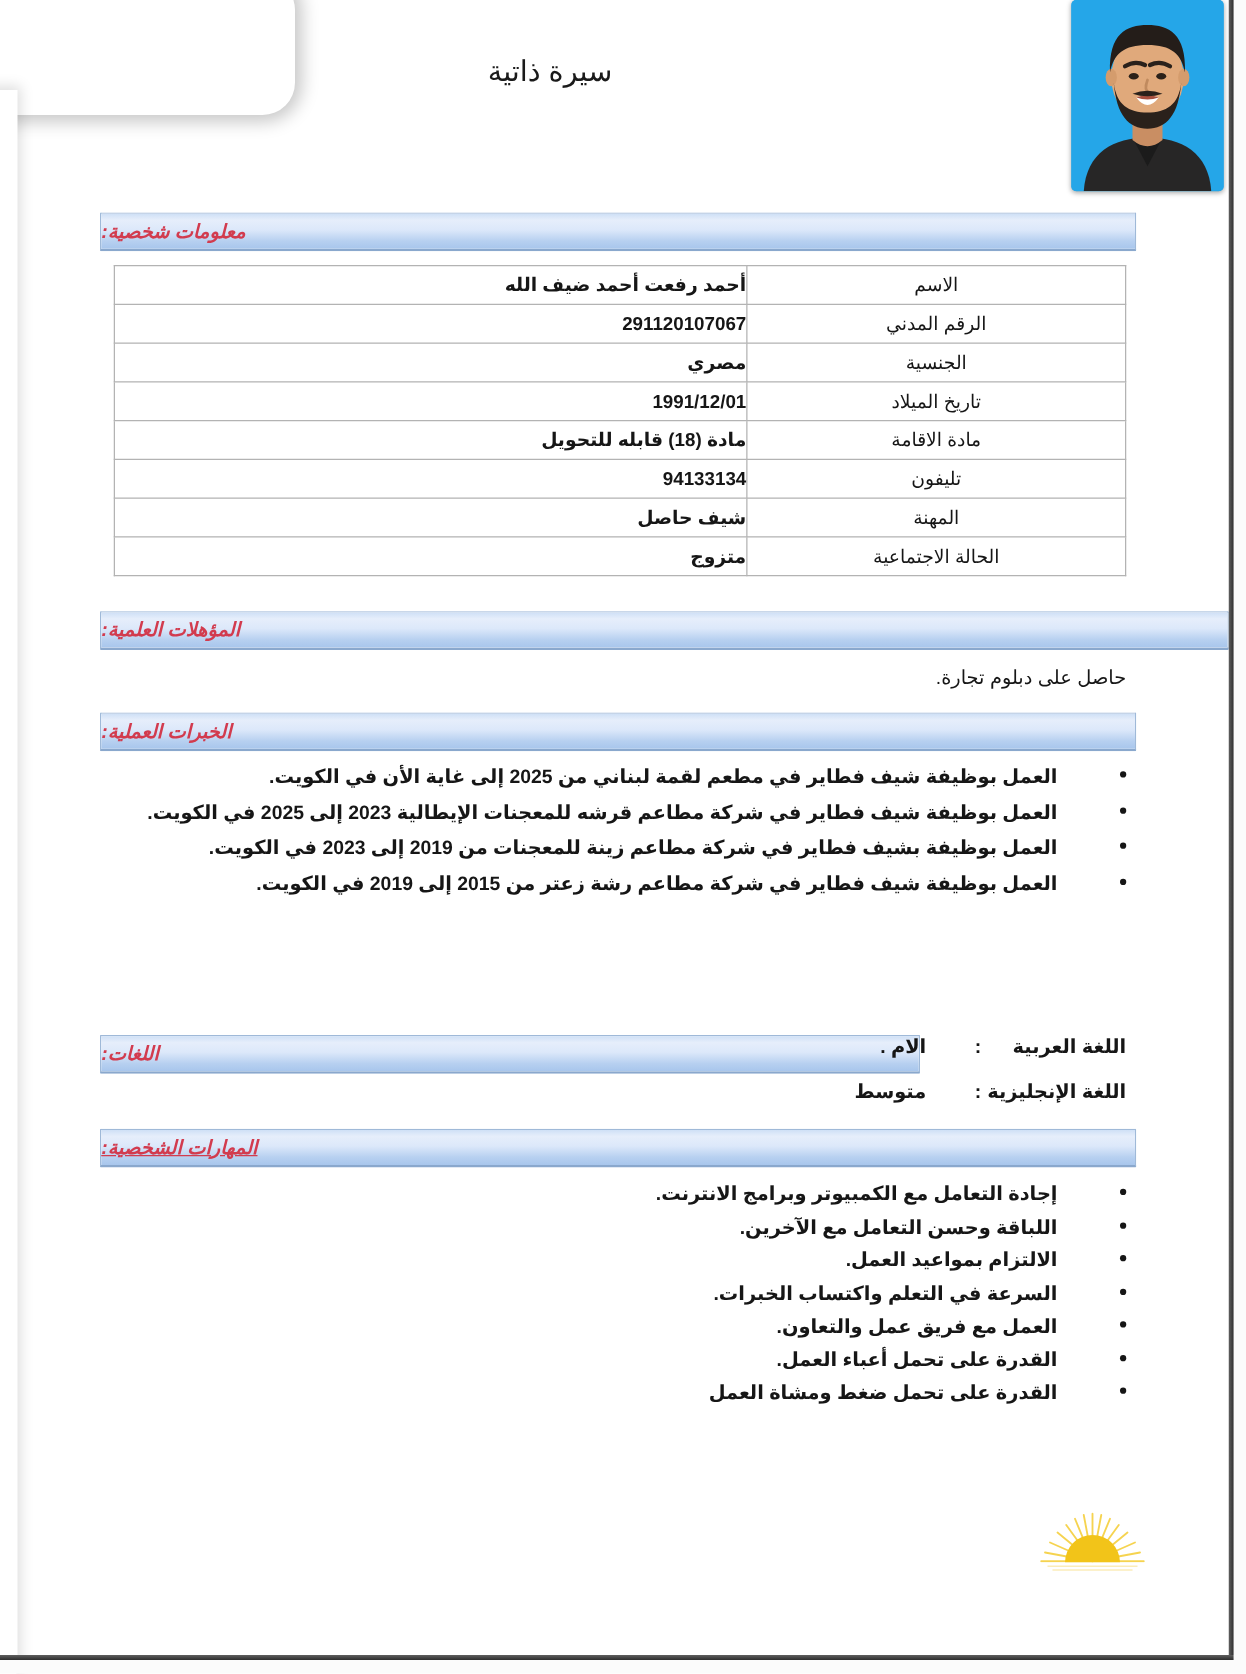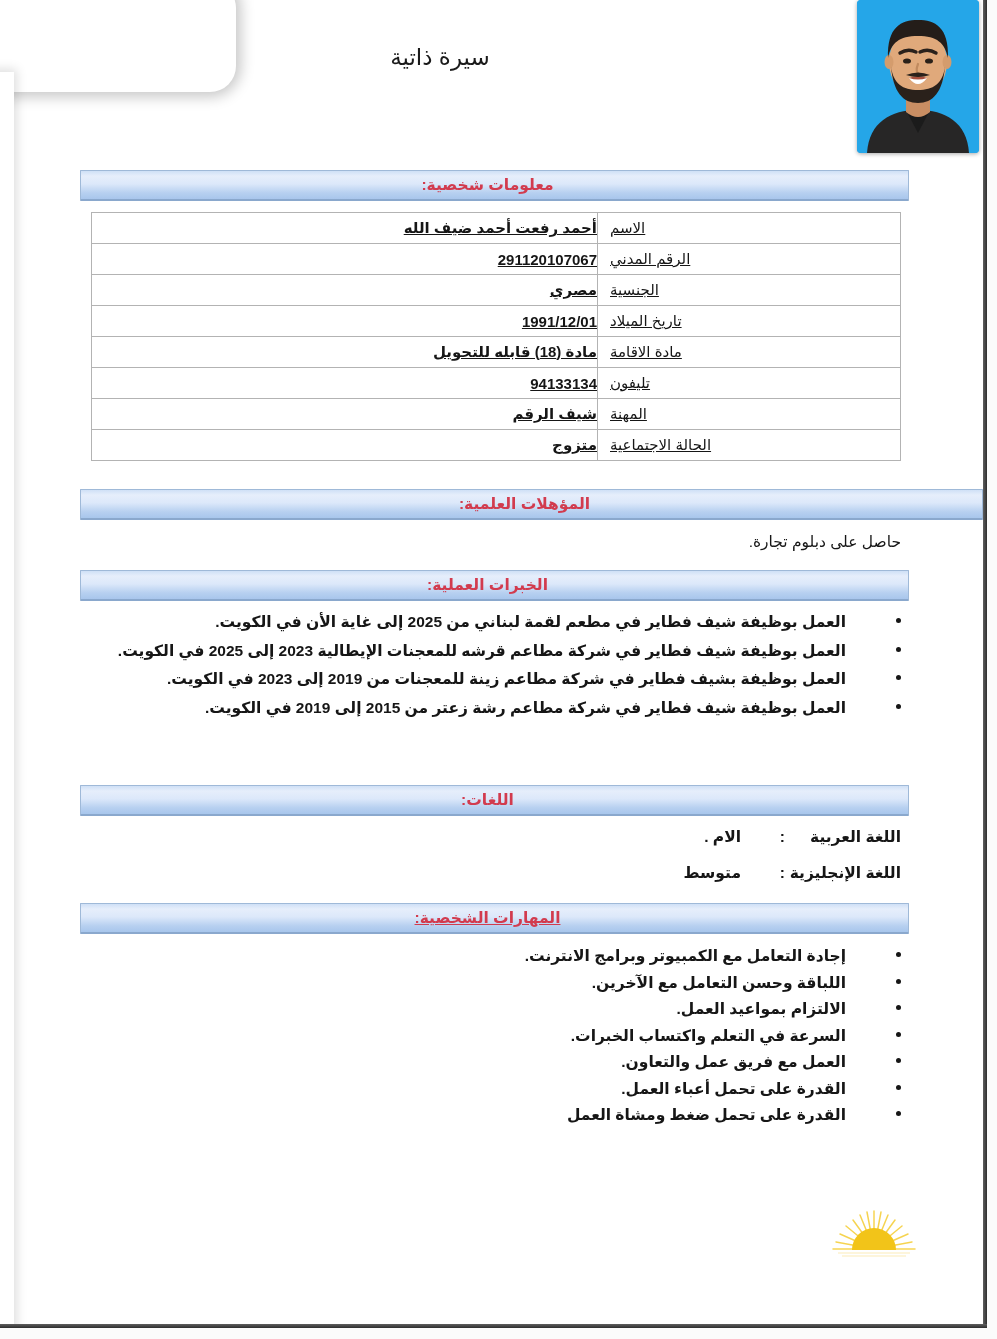--- a/index.html
+++ b/index.html
@@ -118,22 +118,23 @@
         #e6eefb 18%,
         #dce8fa 46%,
         #b7d0f0 78%,
         #a8c6ec 100%);
     border: 1px solid #9fb9d8;
     border-bottom: 2px solid #8aa8cd;
     border-radius: 1px;
     box-sizing: border-box;
     display: flex;
     align-items: center;
-    justify-content: center;
+    justify-content: flex-end;
     padding-right: 14px;
+    font-style: italic;
   }
   .bar-label {
     font-size: 15.5px;
     font-weight: 700;
     color: #d23b4e;
     white-space: nowrap;
   }
   .bar-label.underlined { text-decoration: underline; }
 
   
@@ -146,25 +147,24 @@
     table-layout: fixed;
   }
   .info-table td {
     border: 1px solid #b3b3b3;
     height: 31px;
     font-size: 15px;
     color: #161616;
     padding: 0 12px;
     box-sizing: border-box;
     background: #ffffff;
-    text-decoration: underline;
   }
   .info-table td.k {
     width: 303px;
-    text-align: left;
+    text-align: center;
     font-weight: 400;
   }
   .info-table td.v {
     text-align: right;
     font-weight: 700;
     padding-right: 0;
     padding-left: 16px;
   }
 
   
@@ -314,21 +314,21 @@
         <tr>
           <td class="k">مادة الاقامة</td>
           <td class="v">مادة (18) قابله للتحويل</td>
         </tr>
         <tr>
           <td class="k">تليفون</td>
           <td class="v">94133134</td>
         </tr>
         <tr>
           <td class="k">المهنة</td>
-          <td class="v">شيف الرقم</td>
+          <td class="v">شيف حاصل</td>
         </tr>
         <tr>
           <td class="k">الحالة الاجتماعية</td>
           <td class="v">متزوج</td>
         </tr>
       </tbody>
   </table>
 
   <div class="bar" style="left:80px; top:489px; width:903px;">
     <span class="bar-label">المؤهلات العلمية:</span>
@@ -350,21 +350,21 @@
       <li>
         <span class="dot"></span>
         <span>العمل بوظيفة بشيف فطاير في شركة مطاعم زينة للمعجنات من 2019 إلى 2023 في الكويت.</span>
       </li>
       <li>
         <span class="dot"></span>
         <span>العمل بوظيفة شيف فطاير في شركة مطاعم رشة زعتر من 2015 إلى 2019 في الكويت.</span>
       </li>
     </ul>
 
-  <div class="bar" style="left:80px; top:785px; width:829px;">
+  <div class="bar" style="left:80px; top:828px; width:656px;">
     <span class="bar-label">اللغات:</span>
   </div>
   <div id="languages-block">
       <div class="lang-row" style="right: 96px; top: 828px;">
         <span class="lang-name">اللغة العربية</span>
         <span class="lang-sep">:</span>
         <span class="lang-val">الام .</span>
       </div>
       <div class="lang-row" style="right: 96px; top: 864px;">
         <span class="lang-name">اللغة الإنجليزية</span>

